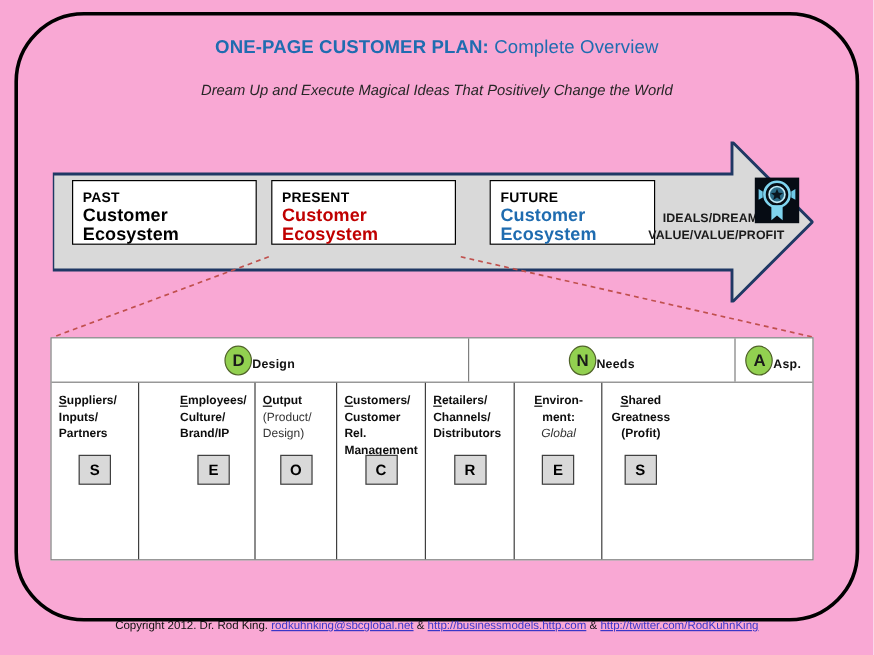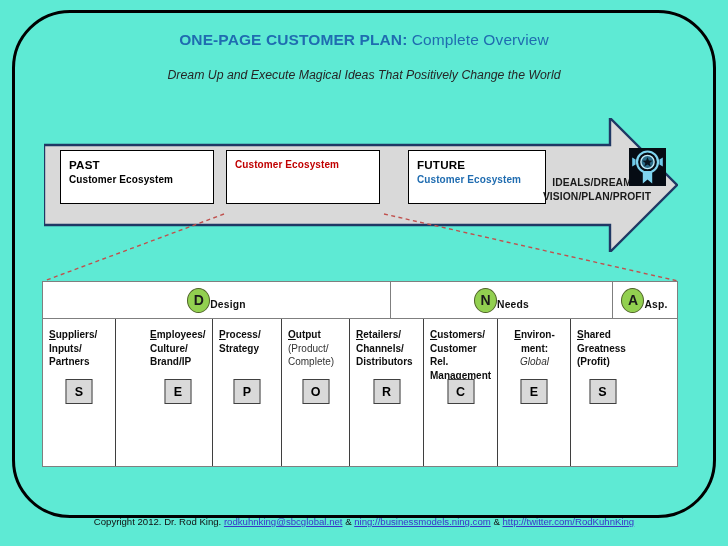--- a/index.html
+++ b/index.html
@@ -5,21 +5,21 @@
   * { box-sizing: border-box; margin: 0; padding: 0; }
   html, body {
     width: 728px; height: 546px;
     background: #ffffff;
     font-family: "Liberation Sans", sans-serif;
     overflow: hidden;
   }
   #slide {
     position: relative;
     width: 728px; height: 546px;
-    background: #5eead4;
+    background: #f9a8d4;
   }
 
   
   .outer-frame {
     position: absolute;
     left: 12px; top: 10px;
     width: 704px; height: 508px;
     border: 3px solid #000000;
     border-radius: 58px;
     background: transparent;
@@ -64,21 +64,21 @@
     height: 54px;
     background: #ffffff;
     border: 1.4px solid #000000;
     padding: 6px 0 12px 8px;
   }
   .eco-box .eco-era {
     font-size: 11.6px; font-weight: bold; color: #000000;
     line-height: 15px; letter-spacing: .2px;
   }
   .eco-box .eco-sub {
-    font-size: 10px; font-weight: bold;
+    font-size: 15px; font-weight: bold;
     line-height: 16px; letter-spacing: .1px;
   }
   #eco-past    { left: 60px;  width: 154px; }
   #eco-present { left: 226px; width: 154px; }
   #eco-future  { left: 388px; width: 138px; margin-left: 20px; }
 
   .ideals {
     position: absolute;
     left: 527px; top: 176px;
     width: 140px;
@@ -201,31 +201,32 @@
       <polygon points="0,27 566,27 566,0 633,67 566,134 566,107 0,107" fill="#D9D9D9" stroke="#1F3864" stroke-width="2.4"></polygon>
     </svg>
   </div>
 
   <div class="eco-box" id="eco-past">
     <div class="eco-era">PAST</div>
     <div class="eco-sub" id="sub-past" style="color: rgb(0, 0, 0);">Customer Ecosystem</div>
   </div>
 
   <div class="eco-box" id="eco-present">
+    <div class="eco-era">PRESENT</div>
     <div class="eco-sub" id="sub-present" style="color: rgb(192, 0, 0);">Customer Ecosystem</div>
   </div>
 
   <div class="eco-box" id="eco-future">
     <div class="eco-era">FUTURE</div>
     <div class="eco-sub" id="sub-future" style="color: rgb(31, 108, 176);">Customer Ecosystem</div>
   </div>
 
   <div class="ideals">
     <span>IDEALS/DREAMS/</span><br>
-    <span>VISION/PLAN/PROFIT</span>
+    <span>VALUE/VALUE/PROFIT</span>
   </div>
 
   <div class="badge-icon">
     <svg width="37" height="38" viewBox="0 0 37 38">
       <circle cx="18.5" cy="14" r="10.5" fill="none" stroke="#7fd4ef" stroke-width="2.2"></circle>
       <circle cx="18.5" cy="14" r="6.6" fill="#2b6a86" stroke="#bfeaf7" stroke-width="1.4"></circle>
       <polygon points="18.5,9.2 19.9,12.6 23.6,12.8 20.7,15.1 21.7,18.6 18.5,16.6 15.3,18.6 16.3,15.1 13.4,12.8 17.1,12.6" fill="#0a1620"></polygon>
       <path d="M6.6 11.5 L3.2 9.6 L3.2 18.4 L6.6 16.5 Z" fill="#6fc9e8"></path>
       <path d="M30.4 11.5 L33.8 9.6 L33.8 18.4 L30.4 16.5 Z" fill="#6fc9e8"></path>
       <path d="M13.8 23 L13.8 35.5 L18.5 31.6 L23.2 35.5 L23.2 23 Z" fill="#7fd4ef"></path>
@@ -256,44 +257,40 @@
 
     <div class="col-row" id="col-row">
         <div class="col" style="width: 73px;">
           <div class="col-label"><span class="u">S</span>uppliers/<br>Inputs/<br>Partners</div>
           <div class="col-chip" style="background: rgb(217, 217, 217);">S</div>
         </div>
         <div class="col" style="width: 69px; margin-left: 28px;">
           <div class="col-label"><span class="u">E</span>mployees/<br>Culture/<br>Brand/IP</div>
           <div class="col-chip" style="background: rgb(217, 217, 217);">E</div>
         </div>
-        <div class="col" style="width: 69px;">
-          <div class="col-label"><span class="u">P</span>rocess/<br>Strategy</div>
-          <div class="col-chip" style="background: rgb(217, 217, 217);">P</div>
-        </div>
         <div class="col" style="width: 68px;">
-          <div class="col-label"><span class="u">O</span>utput<br><span class="nb">(Product/</span><br><span class="nb">Complete)</span></div>
+          <div class="col-label"><span class="u">O</span>utput<br><span class="nb">(Product/</span><br><span class="nb">Design)</span></div>
           <div class="col-chip" style="background: rgb(217, 217, 217);">O</div>
+        </div>
+        <div class="col" style="width: 74px;">
+          <div class="col-label"><span class="u">C</span>ustomers/<br>Customer Rel.<br>Management</div>
+          <div class="col-chip" style="background: rgb(217, 217, 217);">C</div>
         </div>
         <div class="col" style="width: 74px;">
           <div class="col-label"><span class="u">R</span>etailers/<br>Channels/<br>Distributors</div>
           <div class="col-chip" style="background: rgb(217, 217, 217);">R</div>
         </div>
-        <div class="col" style="width: 74px;">
-          <div class="col-label"><span class="u">C</span>ustomers/<br>Customer Rel.<br>Management</div>
-          <div class="col-chip" style="background: rgb(217, 217, 217);">C</div>
-        </div>
         <div class="col" style="width: 73px; text-align: center;">
           <div class="col-label"><span class="u">E</span>nviron-<br>ment:<br><span class="it">Global</span></div>
           <div class="col-chip" style="background: rgb(217, 217, 217);">E</div>
         </div>
-        <div class="col" style="width: 63px;">
+        <div class="col" style="width: 63px; text-align: center;">
           <div class="col-label"><span class="u">S</span>hared<br>Greatness<br>(Profit)</div>
           <div class="col-chip" style="background: rgb(217, 217, 217);">S</div>
         </div>
       </div>
   </div>
 
   <div class="footer">
-    <span>Copyright 2012. Dr. Rod King. </span><span class="lnk">rodkuhnking@sbcglobal.net</span><span> &amp; </span><span class="lnk">ning://businessmodels.ning.com</span><span> &amp; </span><span class="lnk">http://twitter.com/RodKuhnKing</span>
+    <span>Copyright 2012. Dr. Rod King. </span><span class="lnk">rodkuhnking@sbcglobal.net</span><span> &amp; </span><span class="lnk">http://businessmodels.http.com</span><span> &amp; </span><span class="lnk">http://twitter.com/RodKuhnKing</span>
   </div>
 
 </div>
 
 </body></html>

